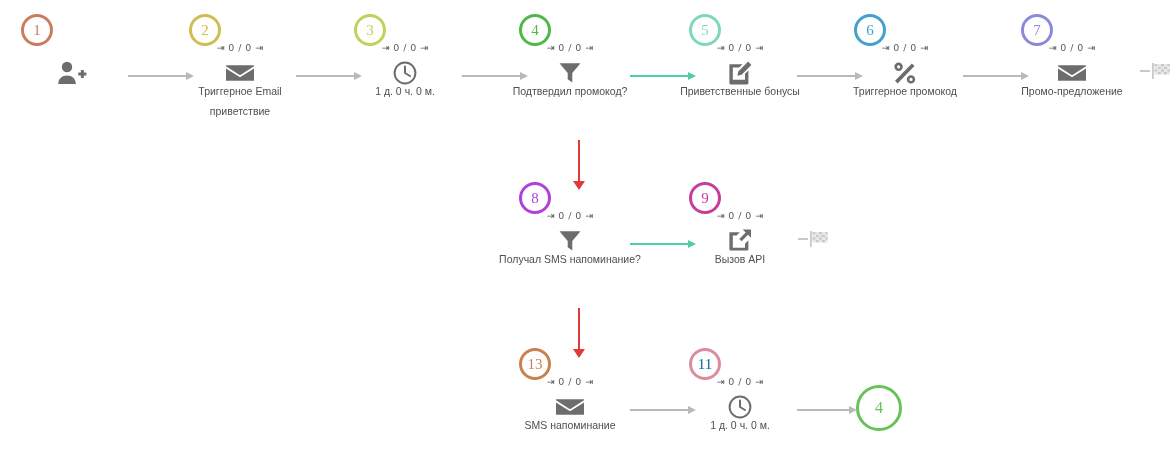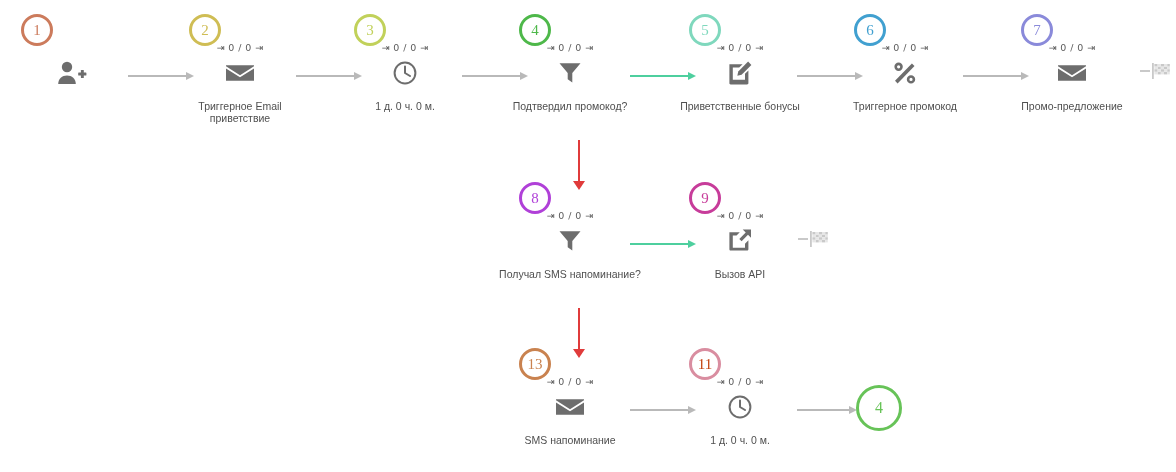--- a/index.html
+++ b/index.html
@@ -69,26 +69,26 @@
     height: 30px;
     display: flex;
     align-items: center;
     justify-content: center;
     color: #6d6d6d;
     z-index: 2;
   }
   .node-icon svg { display: block; }
   .node-label {
     position: absolute;
-    top: 86px;
+    top: 67px;
     left: 50%;
     transform: translateX(-50%);
     width: 170px;
     font-size: 10.5px;
-    line-height: 12px;
+    line-height: 20px;
     color: #4f4f4f;
     text-align: center;
     white-space: nowrap;
   }
   .node-label.wrap { white-space: normal; width: 120px; }
 
   
   .goto-node {
     position: absolute;
     width: 46px;
@@ -349,21 +349,21 @@
     <div class="node-icon" style="color: rgb(109, 109, 109);">
       <svg width="30" height="22" viewBox="0 0 30 22" fill="currentColor" aria-hidden="true">
         <path d="M1 3.2h28v1.1L15 13.2 1 4.3z"></path>
         <path d="M1 6.4l14 8.9 14-8.9v12.4H1z"></path>
       </svg>
     </div>
     <div class="node-label">SMS напоминание</div>
   </div>
 
   <div class="node" id="node-11" style="left:740px; top:348px;">
-    <div class="node-badge offset" style="border-color: rgb(217, 141, 160); color: #c2410c;">
+    <div class="node-badge offset" style="border-color: rgb(217, 141, 160); color: #0369a1;">
         <span>11</span>
       </div>
     <div class="node-stats">⇥ 0 / 0 ⇥</div>
     <div class="node-icon" style="color: rgb(109, 109, 109);">
       <svg width="26" height="26" viewBox="0 0 26 26" fill="none" stroke="currentColor" stroke-width="2" aria-hidden="true">
         <circle cx="13" cy="13" r="10.4"></circle>
         <path d="M13 6.6V13l5 3" stroke-linecap="round" stroke-linejoin="round"></path>
       </svg>
     </div>
     <div class="node-label">1 д. 0 ч. 0 м.</div>

